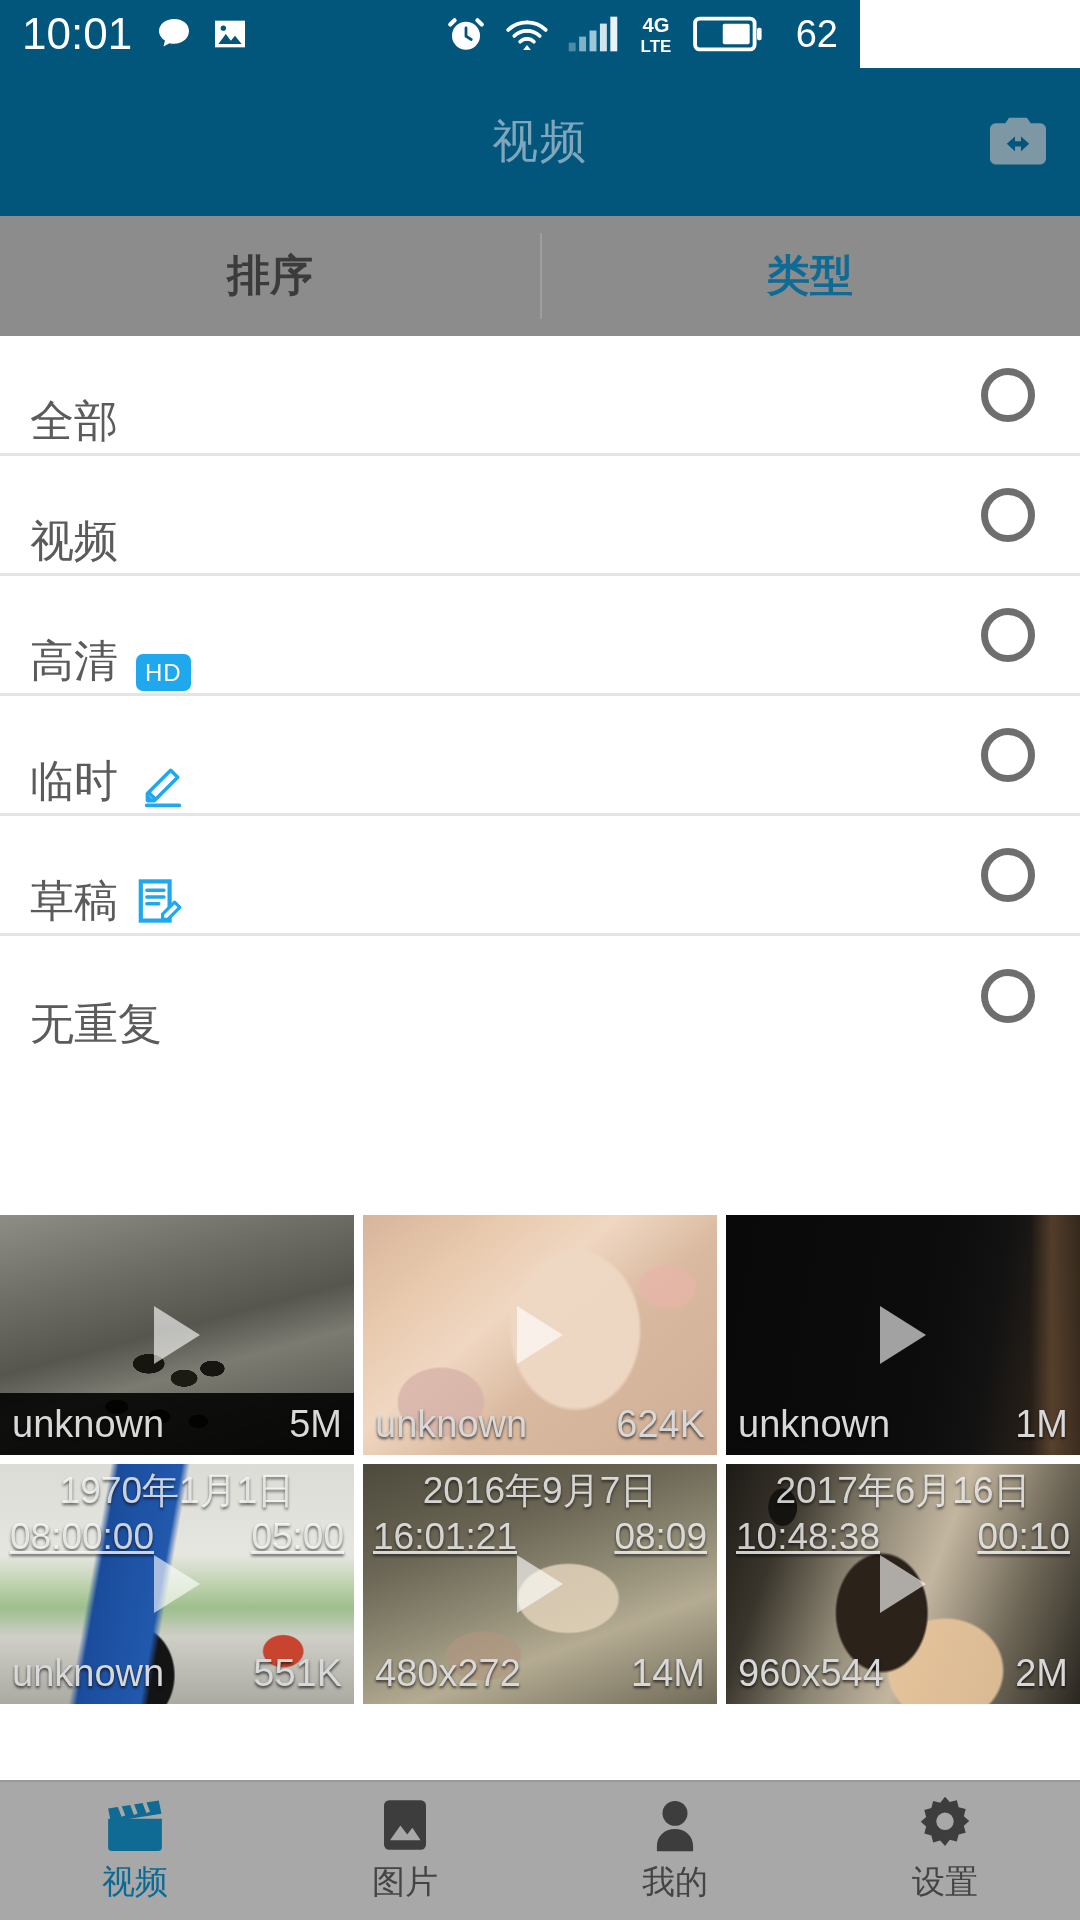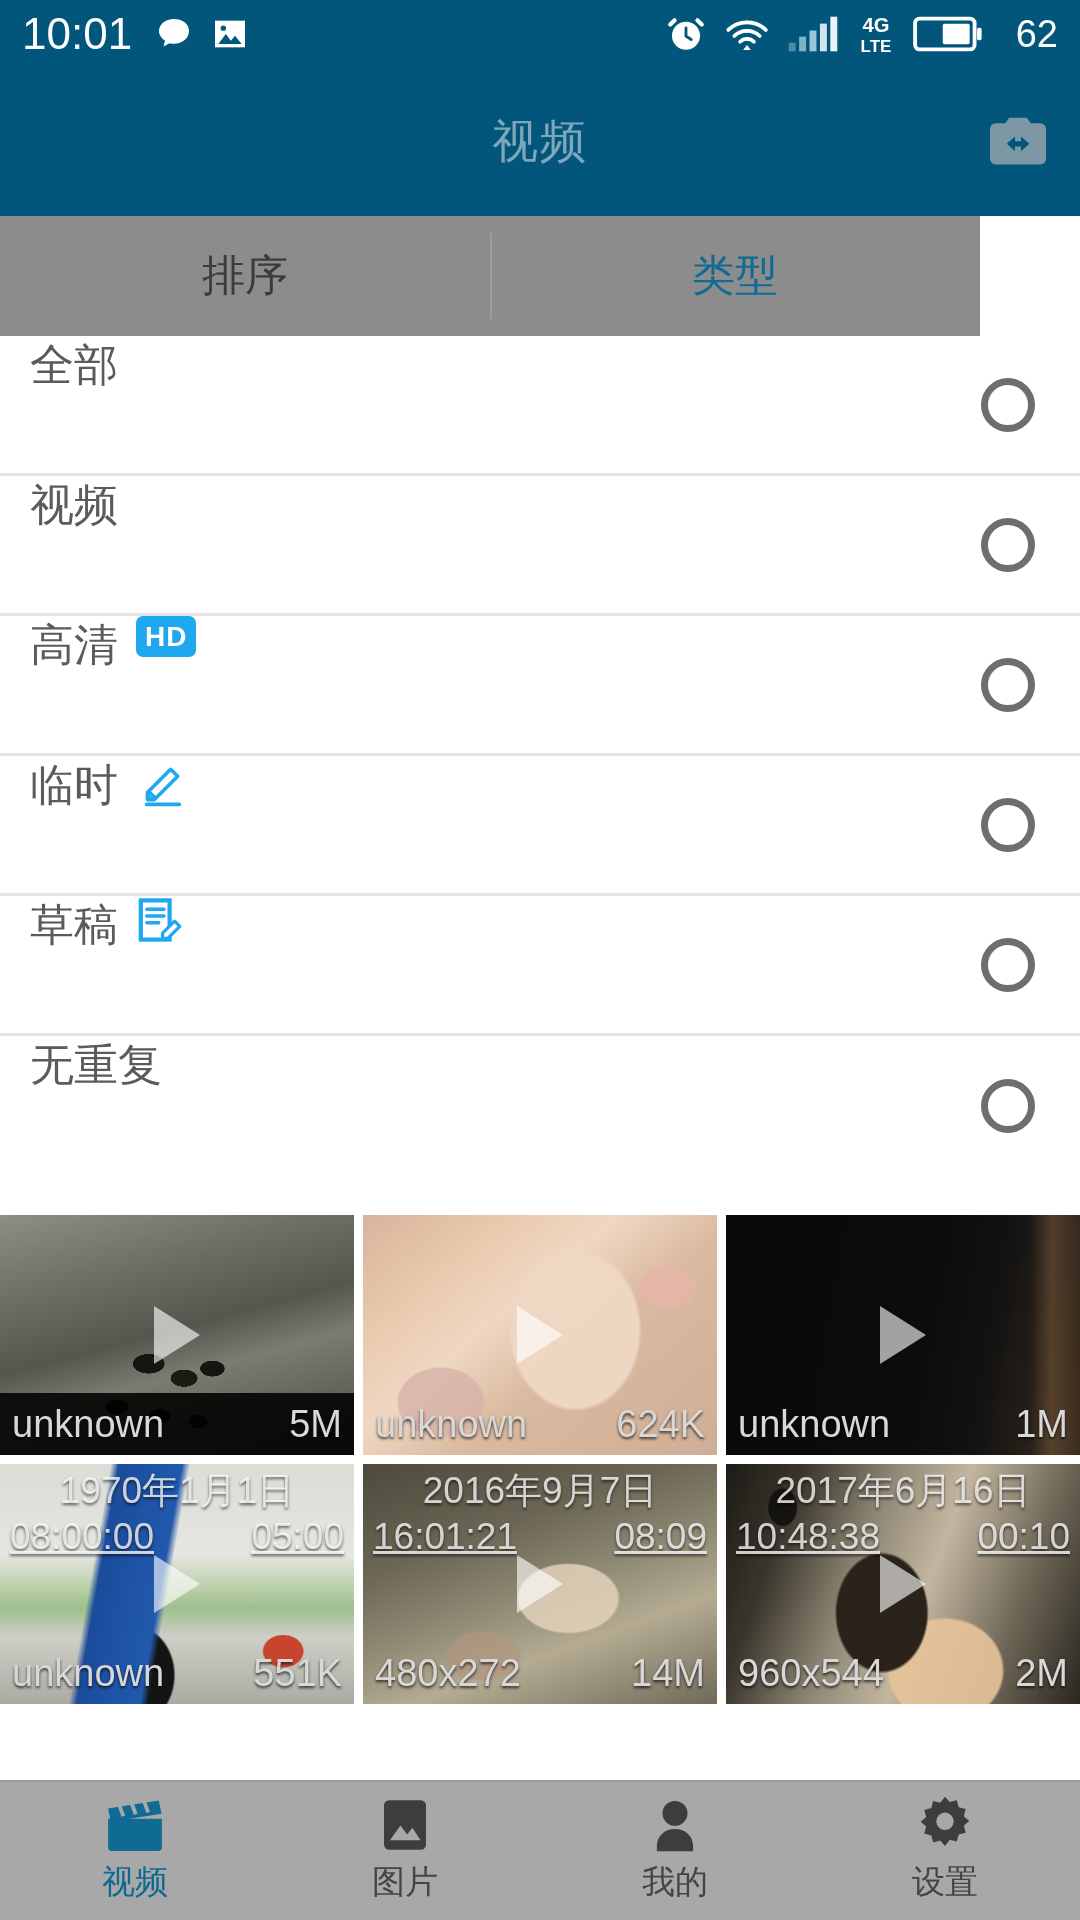--- a/index.html
+++ b/index.html
@@ -6,21 +6,21 @@
   html, body {
     width: 1080px; height: 1920px;
     background: #ffffff;
     font-family: "Liberation Sans", "DejaVu Sans", sans-serif;
     overflow: hidden;
   }
   .screen { position: relative; width: 1080px; height: 1920px; overflow: hidden; }
 
   
   .statusbar {
-    position: absolute; top: 0; left: 0; width: 1080px; height: 68px;
+    position: absolute; top: 0; left: 0; width: 860px; height: 68px;
     background: #02567c;
     display: flex; align-items: center;
     padding: 0 22px;
     color: #ffffff;
   }
   .sb-time { font-size: 44px; letter-spacing: 0px; font-weight: 400; line-height: 1; }
   .sb-left-icons { display: flex; align-items: center; gap: 16px; margin-left: 22px; }
   .sb-spacer { flex: 1; }
   .sb-right-icons { display: flex; align-items: center; gap: 17px; }
   .sb-batt-num { font-size: 38px; margin-left: 16px; line-height: 1; }
@@ -37,55 +37,55 @@
     font-size: 46px; color: #7fa6bb; font-weight: 400; letter-spacing: 2px;
   }
   .header-action {
     position: absolute; right: 26px; top: 50%; transform: translateY(-50%);
     width: 72px; height: 62px;
     display: flex; align-items: center; justify-content: center;
   }
 
   
   .tabs {
-    position: absolute; top: 216px; left: 0; width: 980px; height: 120px;
+    position: absolute; top: 216px; left: 0; width: 1080px; height: 120px;
     background: #8c8c8c;
-    display: flex; align-items: center;
+    display: flex; align-items: center; font-weight: bold;
   }
   .tab {
     flex: 1; height: 100%;
     display: flex; align-items: center; justify-content: center;
     font-size: 43px; color: #3b3b3b; position: relative;
   }
   .tab.active { color: #0f6b93; }
   .tab + .tab::before {
     content: ""; position: absolute; left: 0; top: 17px; bottom: 17px;
     width: 2px; background: #9e9e9e;
   }
 
   
   .optlist {
     position: absolute; top: 336px; left: 0; width: 1080px;
     background: #ffffff;
   }
   .optrow {
     position: relative;
-    height: 140px;
-    display: flex; align-items: flex-start;
-    padding: 0 0 8px 30px;
+    height: 120px;
+    display: flex; align-items: flex-end;
+    padding: 0 0 2px 30px;
     background: #ffffff;
     border-bottom: 3px solid #e4e4e4;
   }
   .optrow:last-child { border-bottom: none; }
   .opt-label { font-size: 44px; color: #5b5b5b; font-weight: 400; }
   .opt-badge { margin-left: 18px; display: flex; align-items: center; }
   .hd-badge {
     background: #1fa8ee; color: #ffffff;
     border-radius: 7px;
-    font-size: 28px; font-weight: bold;
+    font-size: 24px; font-weight: normal;
     letter-spacing: 1px;
     padding: 7px 9px 6px 9px;
     line-height: 1;
   }
   .radio {
     position: absolute; right: 45px; top: 50%; transform: translateY(-50%);
     width: 54px; height: 54px;
     border: 7px solid #6e6e6e; border-radius: 50%;
     background: transparent;
   }

